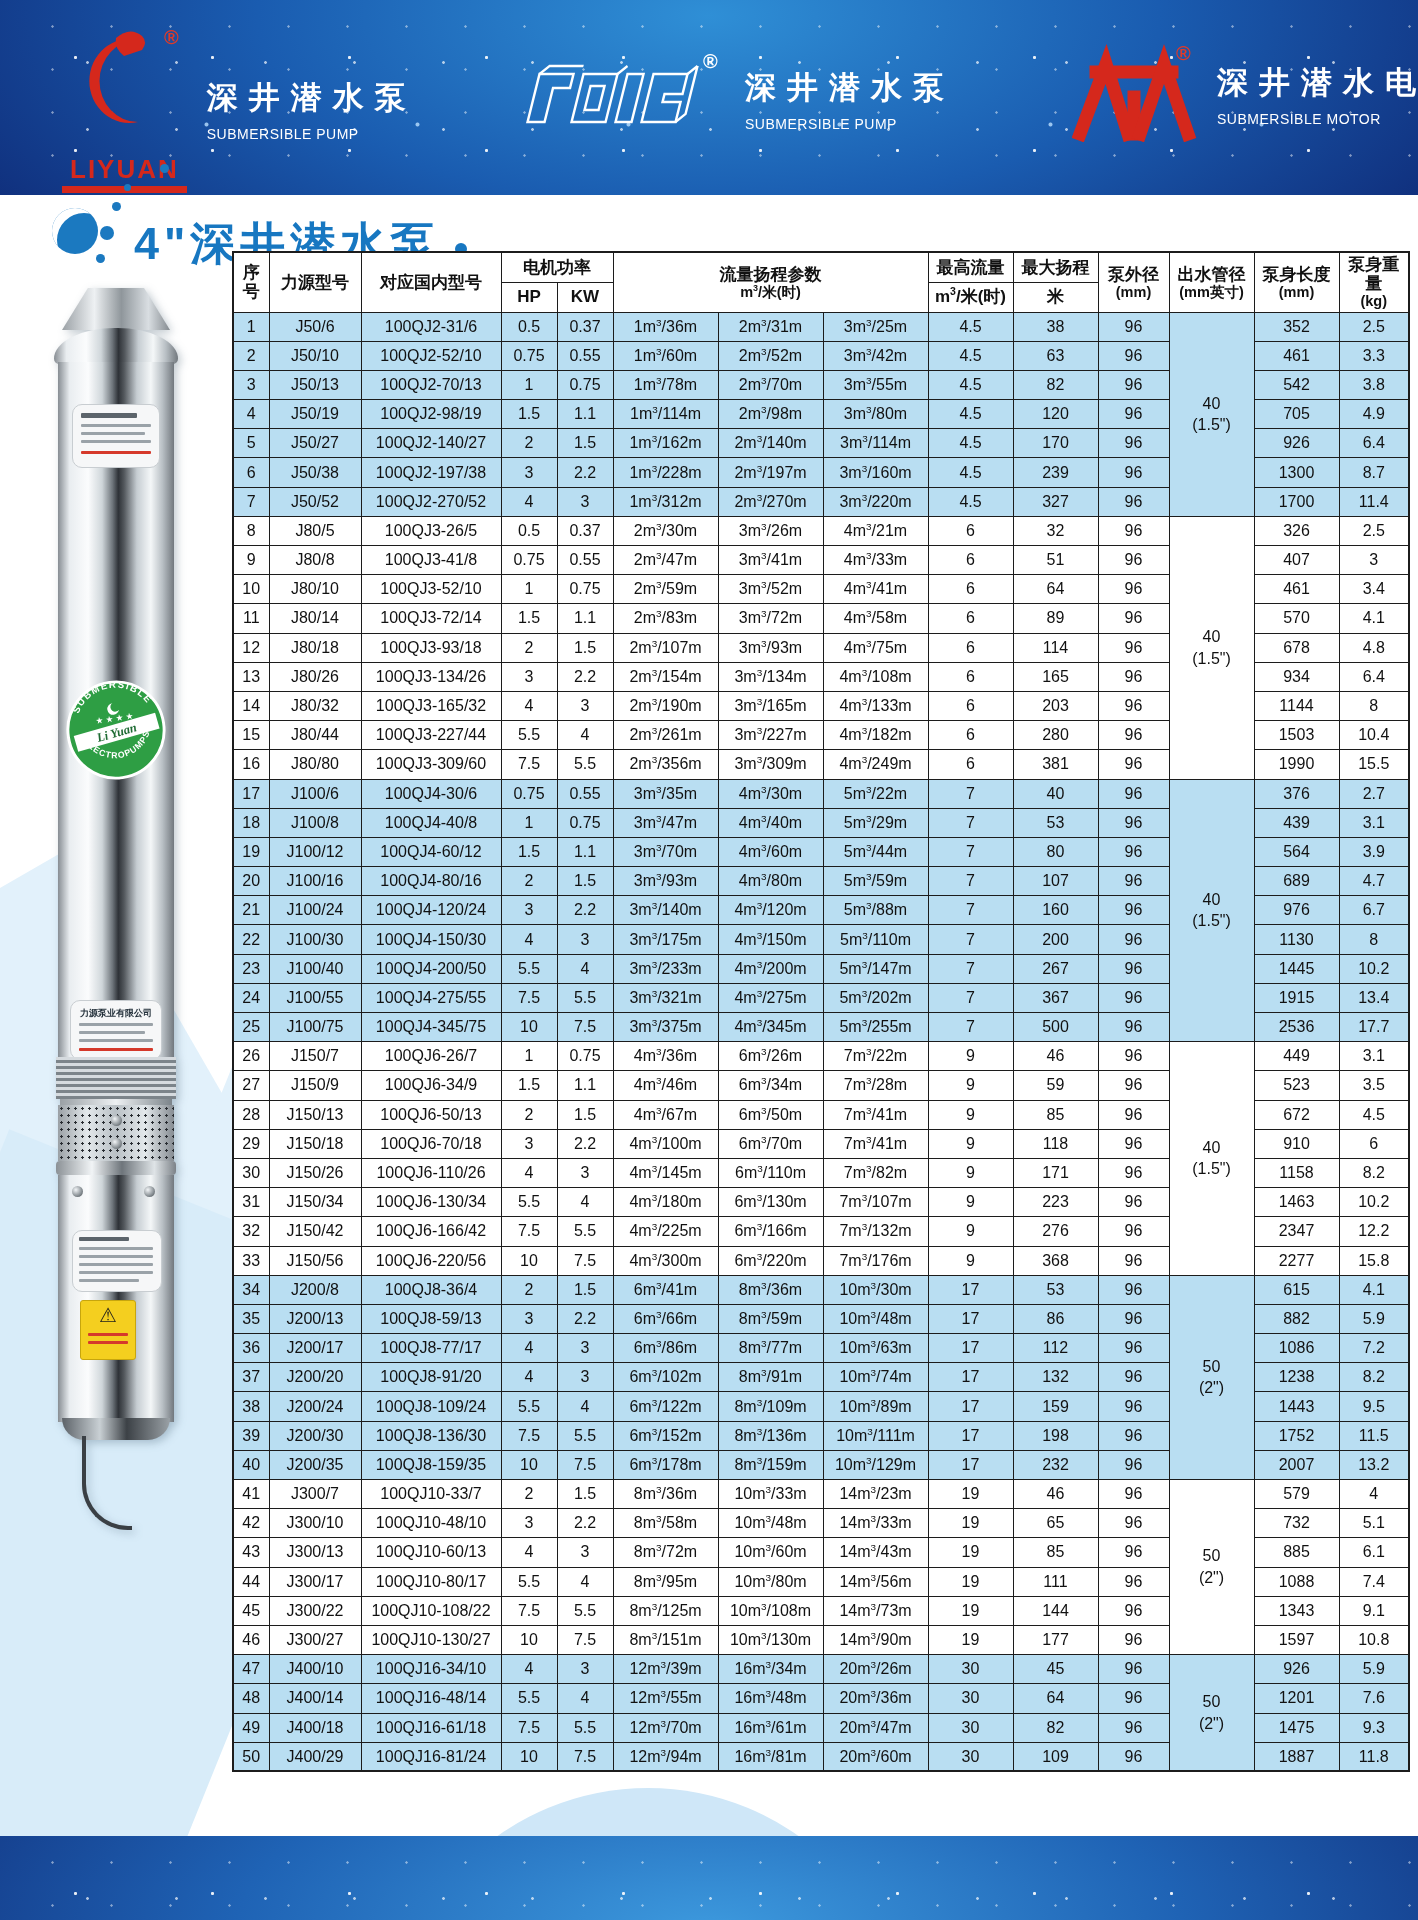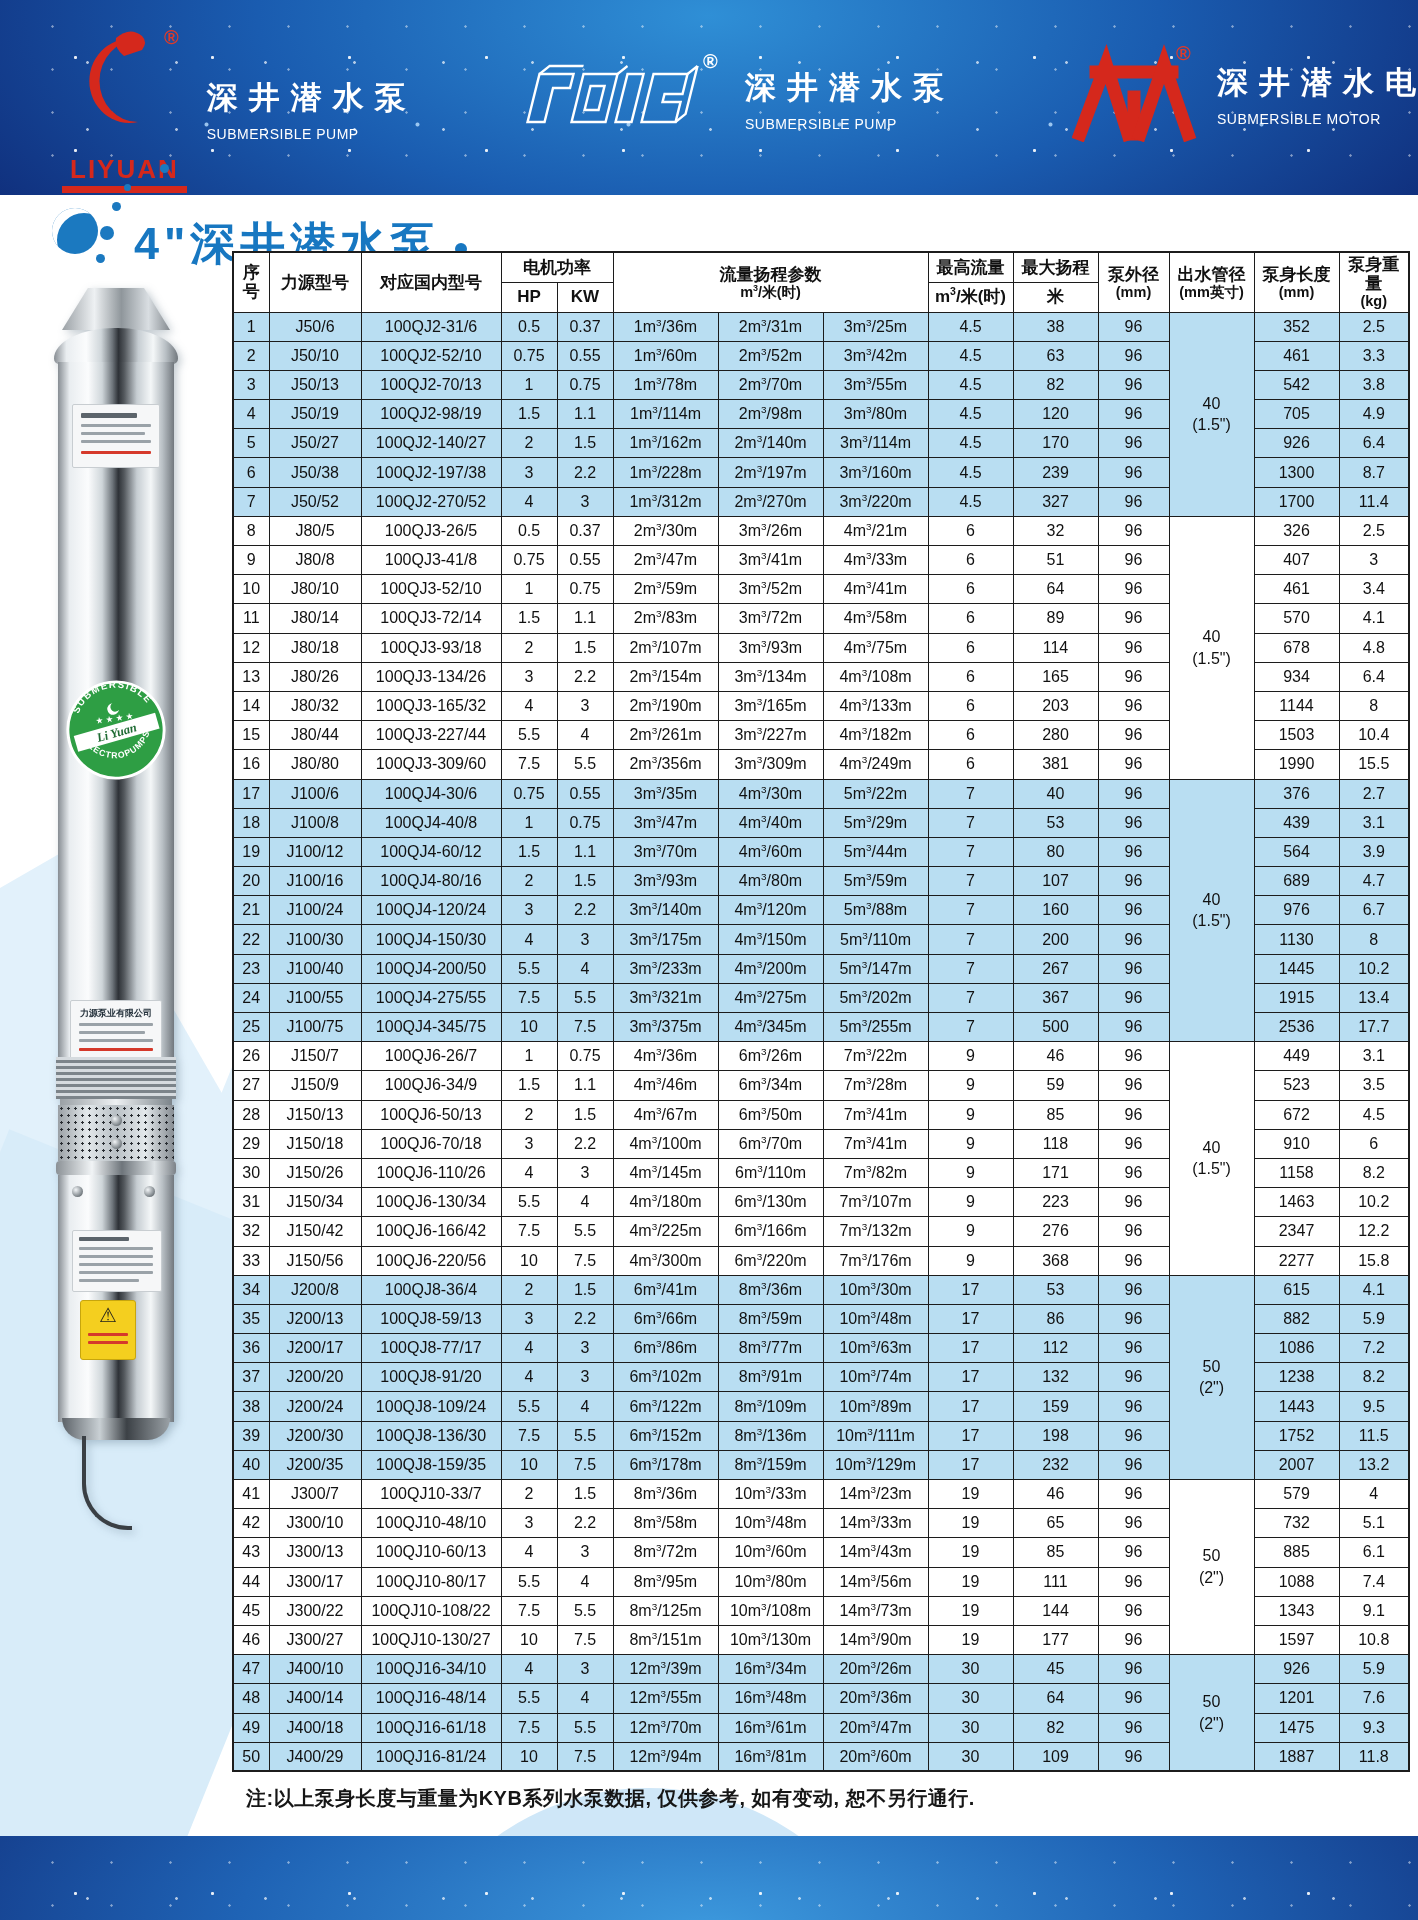--- a/index.html
+++ b/index.html
@@ -82,21 +82,21 @@
      background-image:radial-gradient(#272b30 1.2px, transparent 1.4px),
        linear-gradient(90deg,#9aa0a5 0%,#e3e8eb 25%,#b9c0c5 50%,#e3e8eb 75%,#868c92 100%);
      background-size:7px 7px,100% 100%;}
   .p-joint{left:8px;top:873px;width:120px;height:14px;border-radius:4px;
      background:linear-gradient(90deg,#8b9196,#f1f4f6 30%,#6e757b 55%,#dfe4e7 82%,#7c8288);}
   .p-motor{left:10px;top:887px;width:116px;height:247px;}
   .p-cap{left:14px;top:1130px;width:108px;height:22px;border-radius:0 0 40px 40px;
      background:linear-gradient(90deg,#5c6268,#c9d0d4 35%,#3c4146 60%,#9aa1a6);}
   .screw{width:11px;height:11px;border-radius:50%;
      background:radial-gradient(circle at 35% 35%, #f2f5f7, #888f94 60%, #43484d);}
-  .p-label,.p-plate{background:#f6f7f8;border:1px solid #c8cdd1;border-radius:2px;}
+  .p-label,.p-plate{background:#f6f7f8;border:1px solid #c8cdd1;border-radius:10px;}
   .bar{position:absolute;height:3px;background:#9aa2a8;border-radius:1px;}
   .bar.red{background:#d5392b;}
   .bar.dark{background:#5c646b;}
   .badge{transform:rotate(-8deg);}
   .p-warn{left:32px;top:1012px;width:54px;height:58px;background:#f4cf1f;border:1px solid #c7a50d;
      border-radius:3px;text-align:center;}
   .p-warn .tri{position:static;display:inline-block;margin-top:4px;font-size:20px;line-height:1;color:#1c1c1c;}
   .p-cable{left:34px;top:1148px;width:46px;height:90px;border:none;border-left:4px solid #3a3f44;
      border-bottom:4px solid #3a3f44;border-bottom-left-radius:46px;z-index:1;}
   .company-line{left:0;right:0;top:6px;text-align:center;font-size:9px;font-weight:bold;color:#23303a;}
@@ -1075,16 +1075,15 @@
           <td>20m<sup>3</sup>/60m</td>
           <td>30</td>
           <td>109</td>
           <td>96</td>
           <td>1887</td>
           <td>11.8</td>
         </tr>
       </tbody>
   </table>
 
-  <div class="footnote">注:以上泵身长度与重量为KYB系列水泵数据, 仅供参考, 如有变动, 恕不另行通行.</div>
 
   <footer class="band band-bottom"></footer>
 </div>
 
 </body></html>

